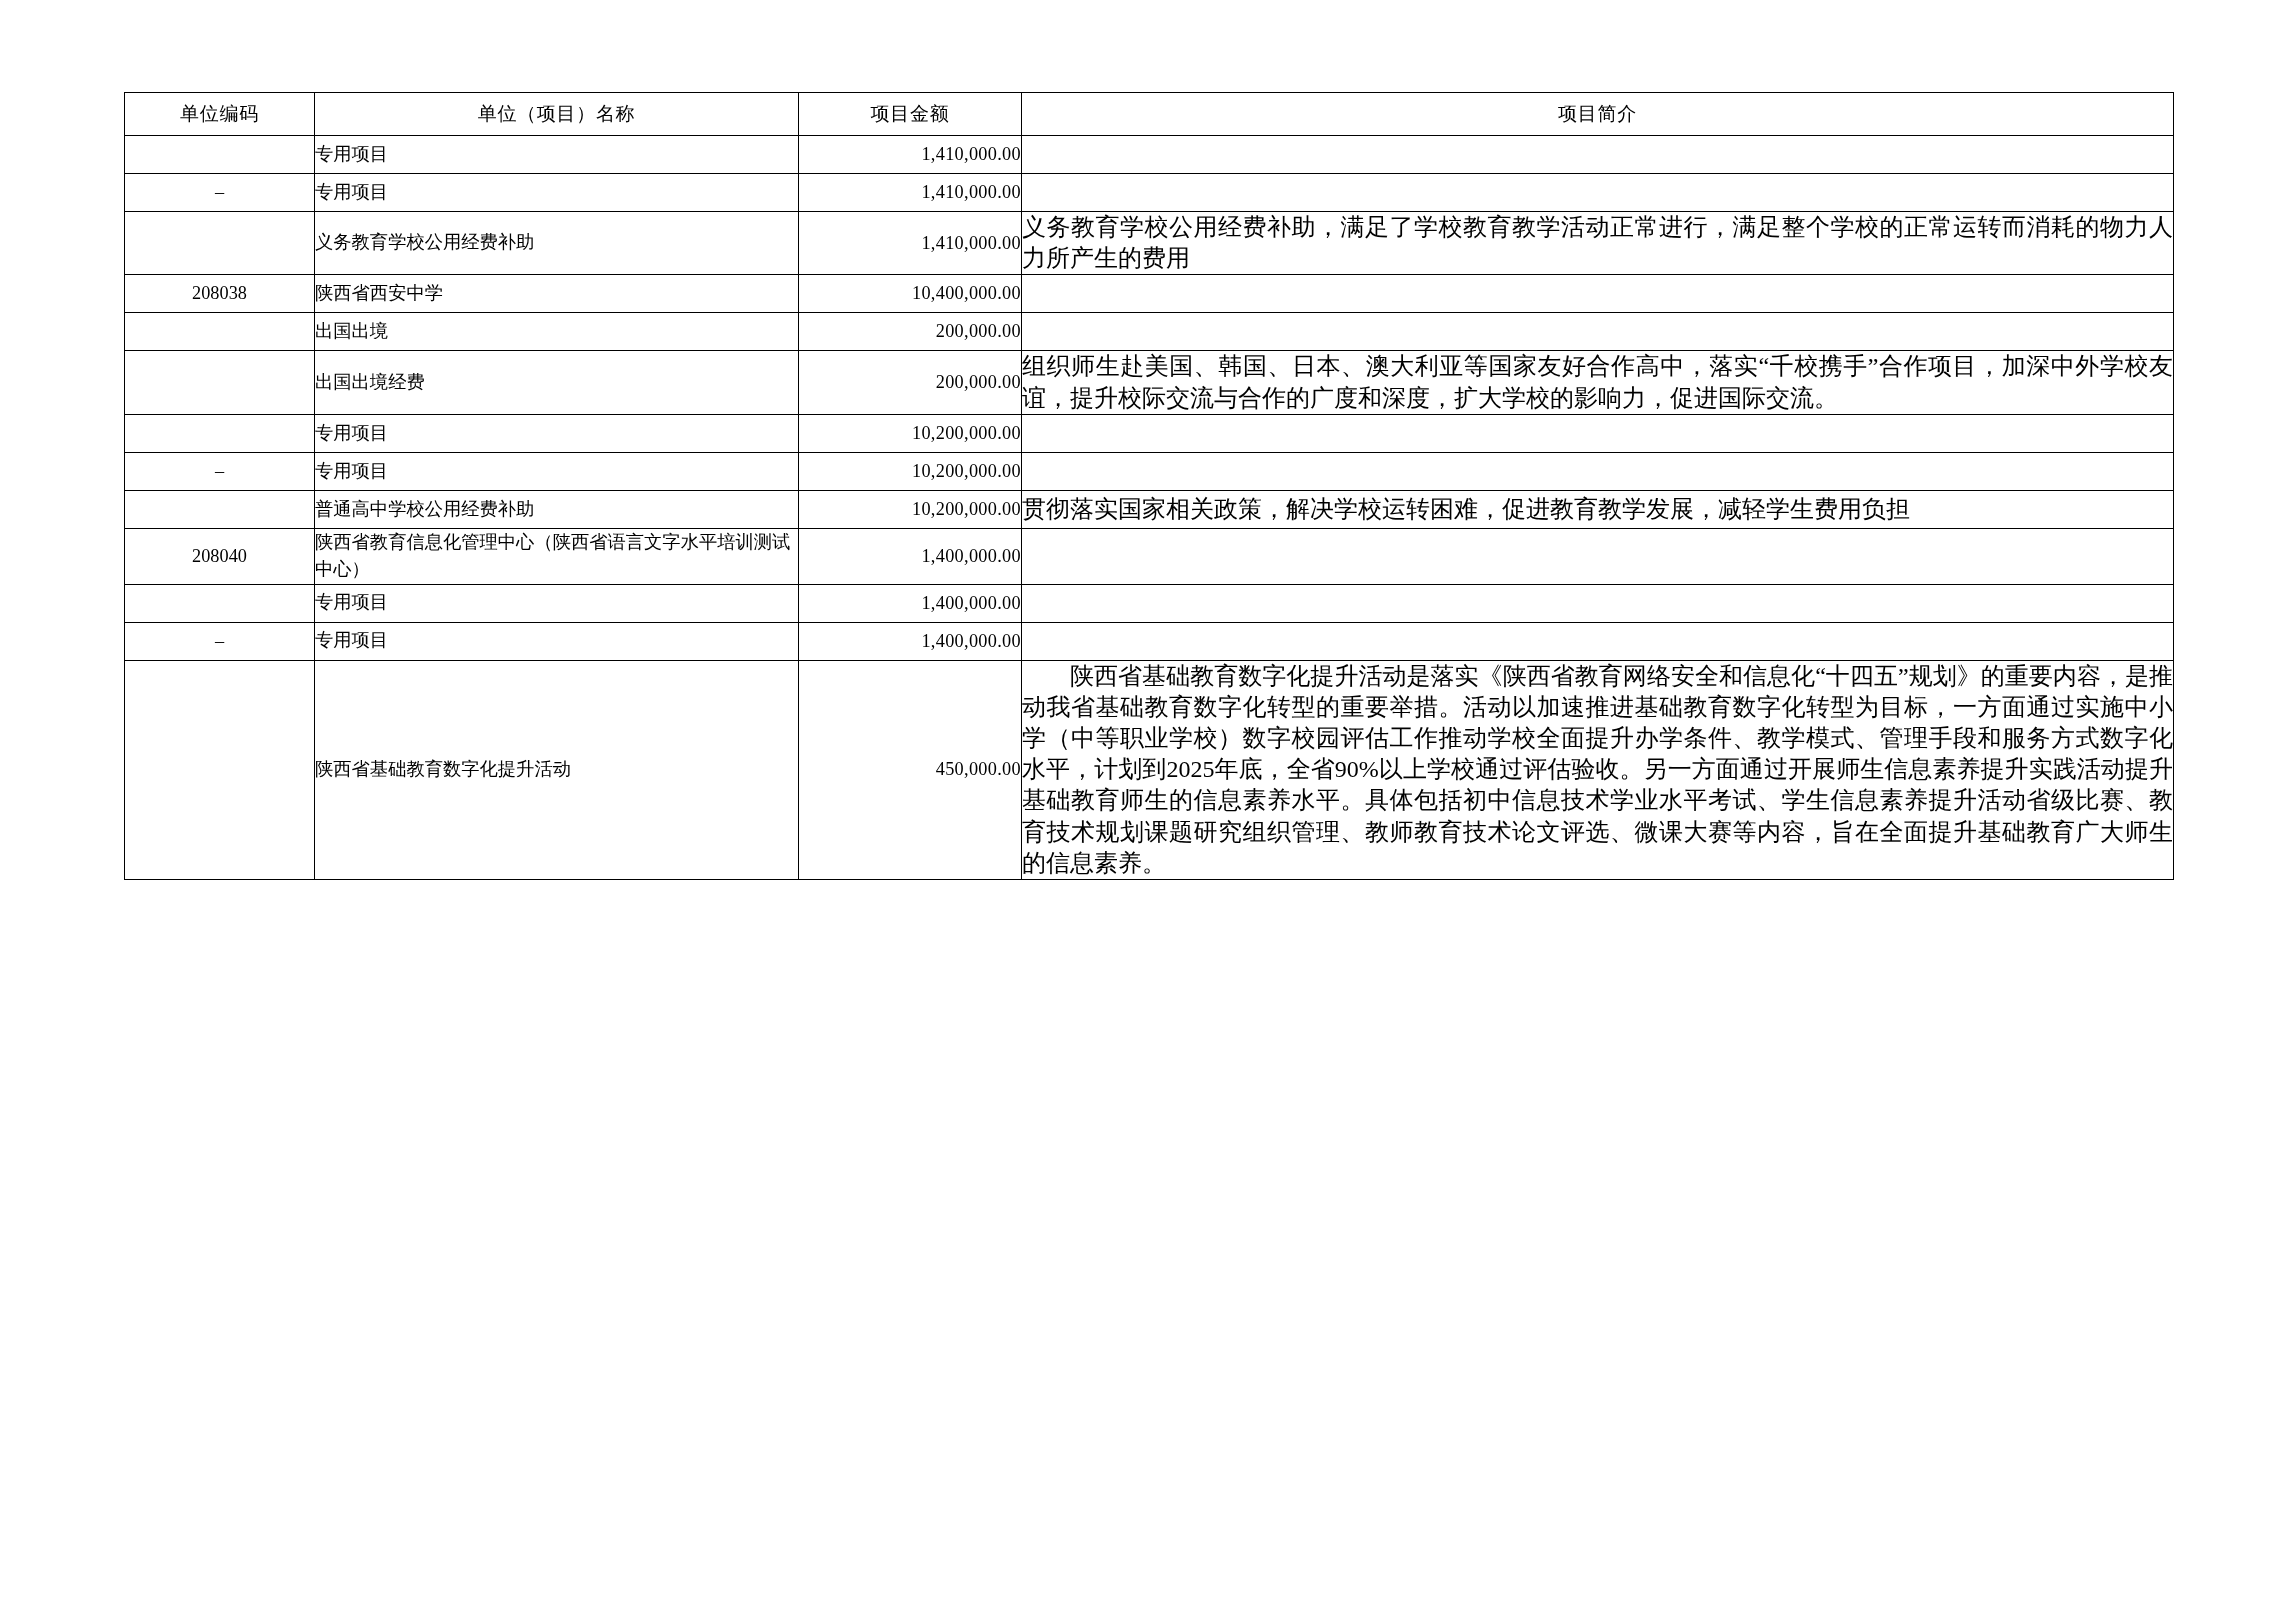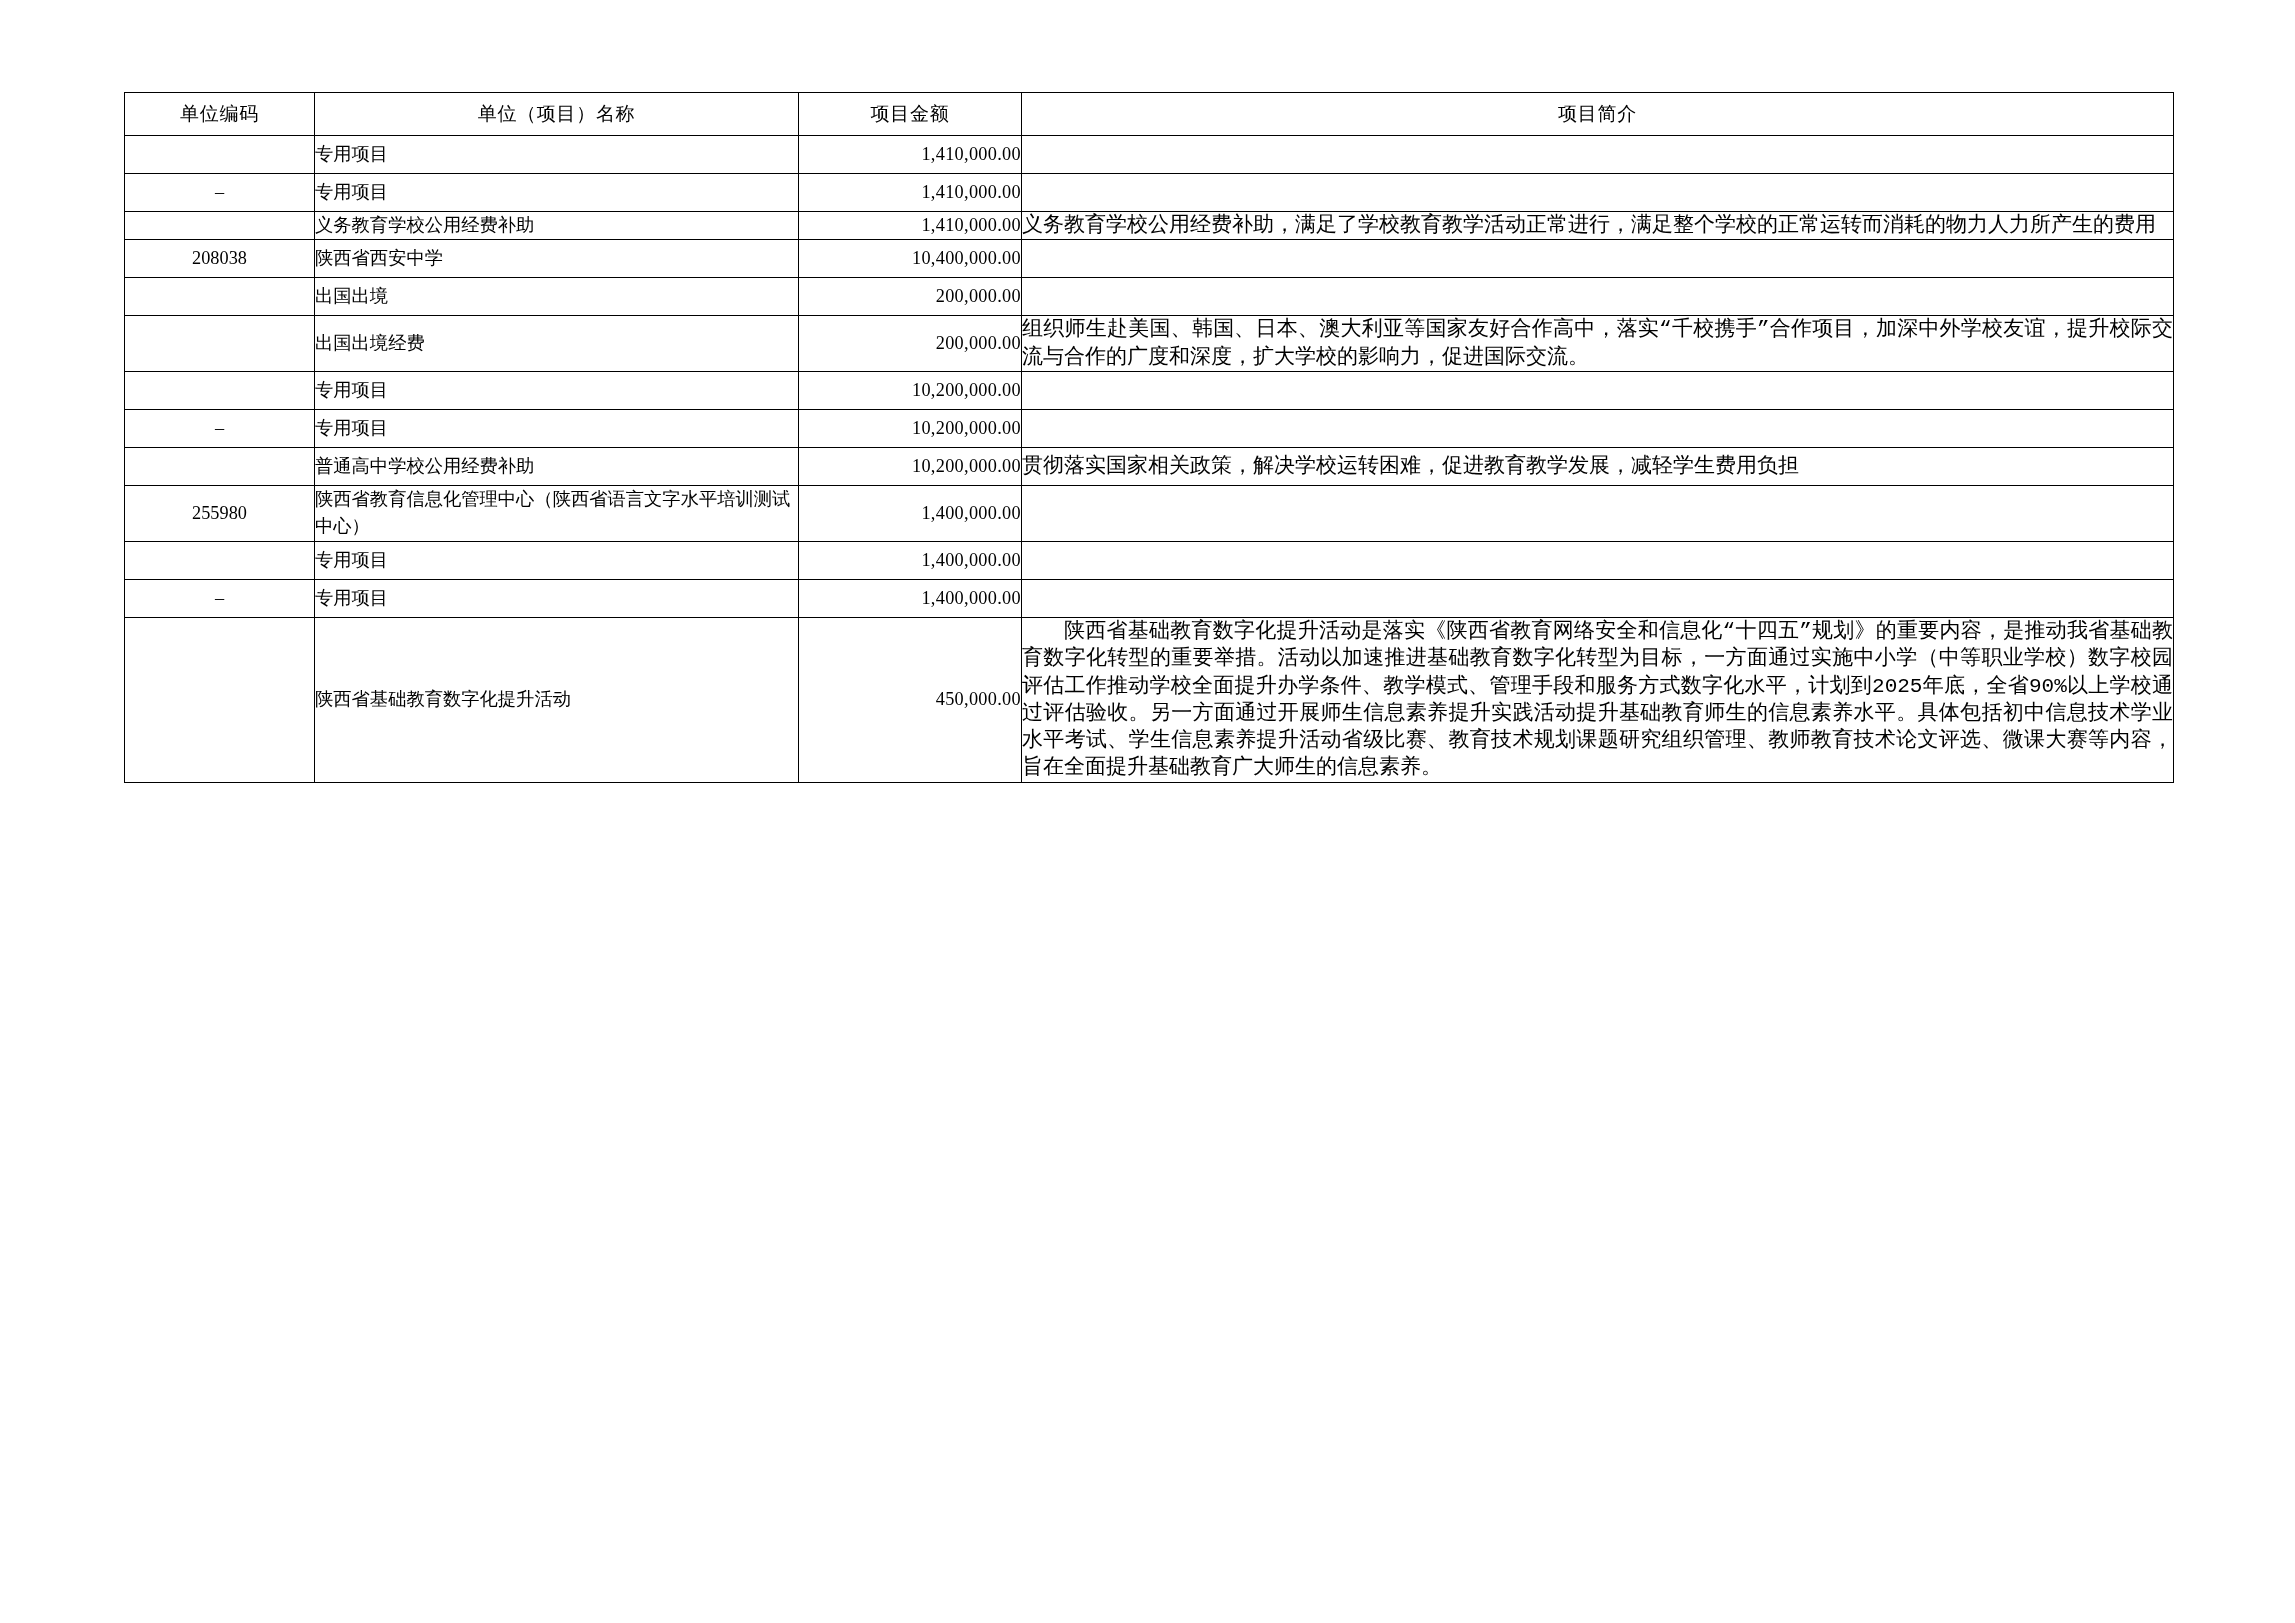--- a/index.html
+++ b/index.html
@@ -65,23 +65,22 @@
     text-align: right;
     padding: 5.2px 9.2px 5.2px 0;
     font-size: 18.3px;
     font-family: "Liberation Serif", serif;
     letter-spacing: 0.3px;
   }
   td.desc {
     text-align: justify;
     text-justify: inter-ideograph;
     padding: 3.9px 10.5px 3.9px 9.2px;
-    font-size: 21px;
+    font-size: 24px;
     line-height: 1.3;
-    font-family: Liberation Mono, monospace;
   }
   td.desc.empty { padding: 0; }
   tr.r-normal td { height: 37px; }
   .indent-dash { text-align: center; }
   .footer {
     position: absolute;
     left: 0;
     top: 1505px;
     width: 2295px;
     text-align: center;
@@ -171,21 +170,21 @@
         </tr>
 
         <tr class="r-normal">
           <td class="code"></td>
           <td class="name">普通高中学校公用经费补助</td>
           <td class="amount">10,200,000.00</td>
           <td class="desc">贯彻落实国家相关政策，解决学校运转困难，促进教育教学发展，减轻学生费用负担</td>
         </tr>
 
         <tr>
-          <td class="code">255980</td>
+          <td class="code">208040</td>
           <td class="name">陕西省教育信息化管理中心（陕西省语言文字水平培训测试中心）</td>
           <td class="amount">1,400,000.00</td>
           <td class="desc empty"></td>
         </tr>
 
         <tr class="r-normal">
           <td class="code"></td>
           <td class="name">专用项目</td>
           <td class="amount">1,400,000.00</td>
           <td class="desc empty"></td>

